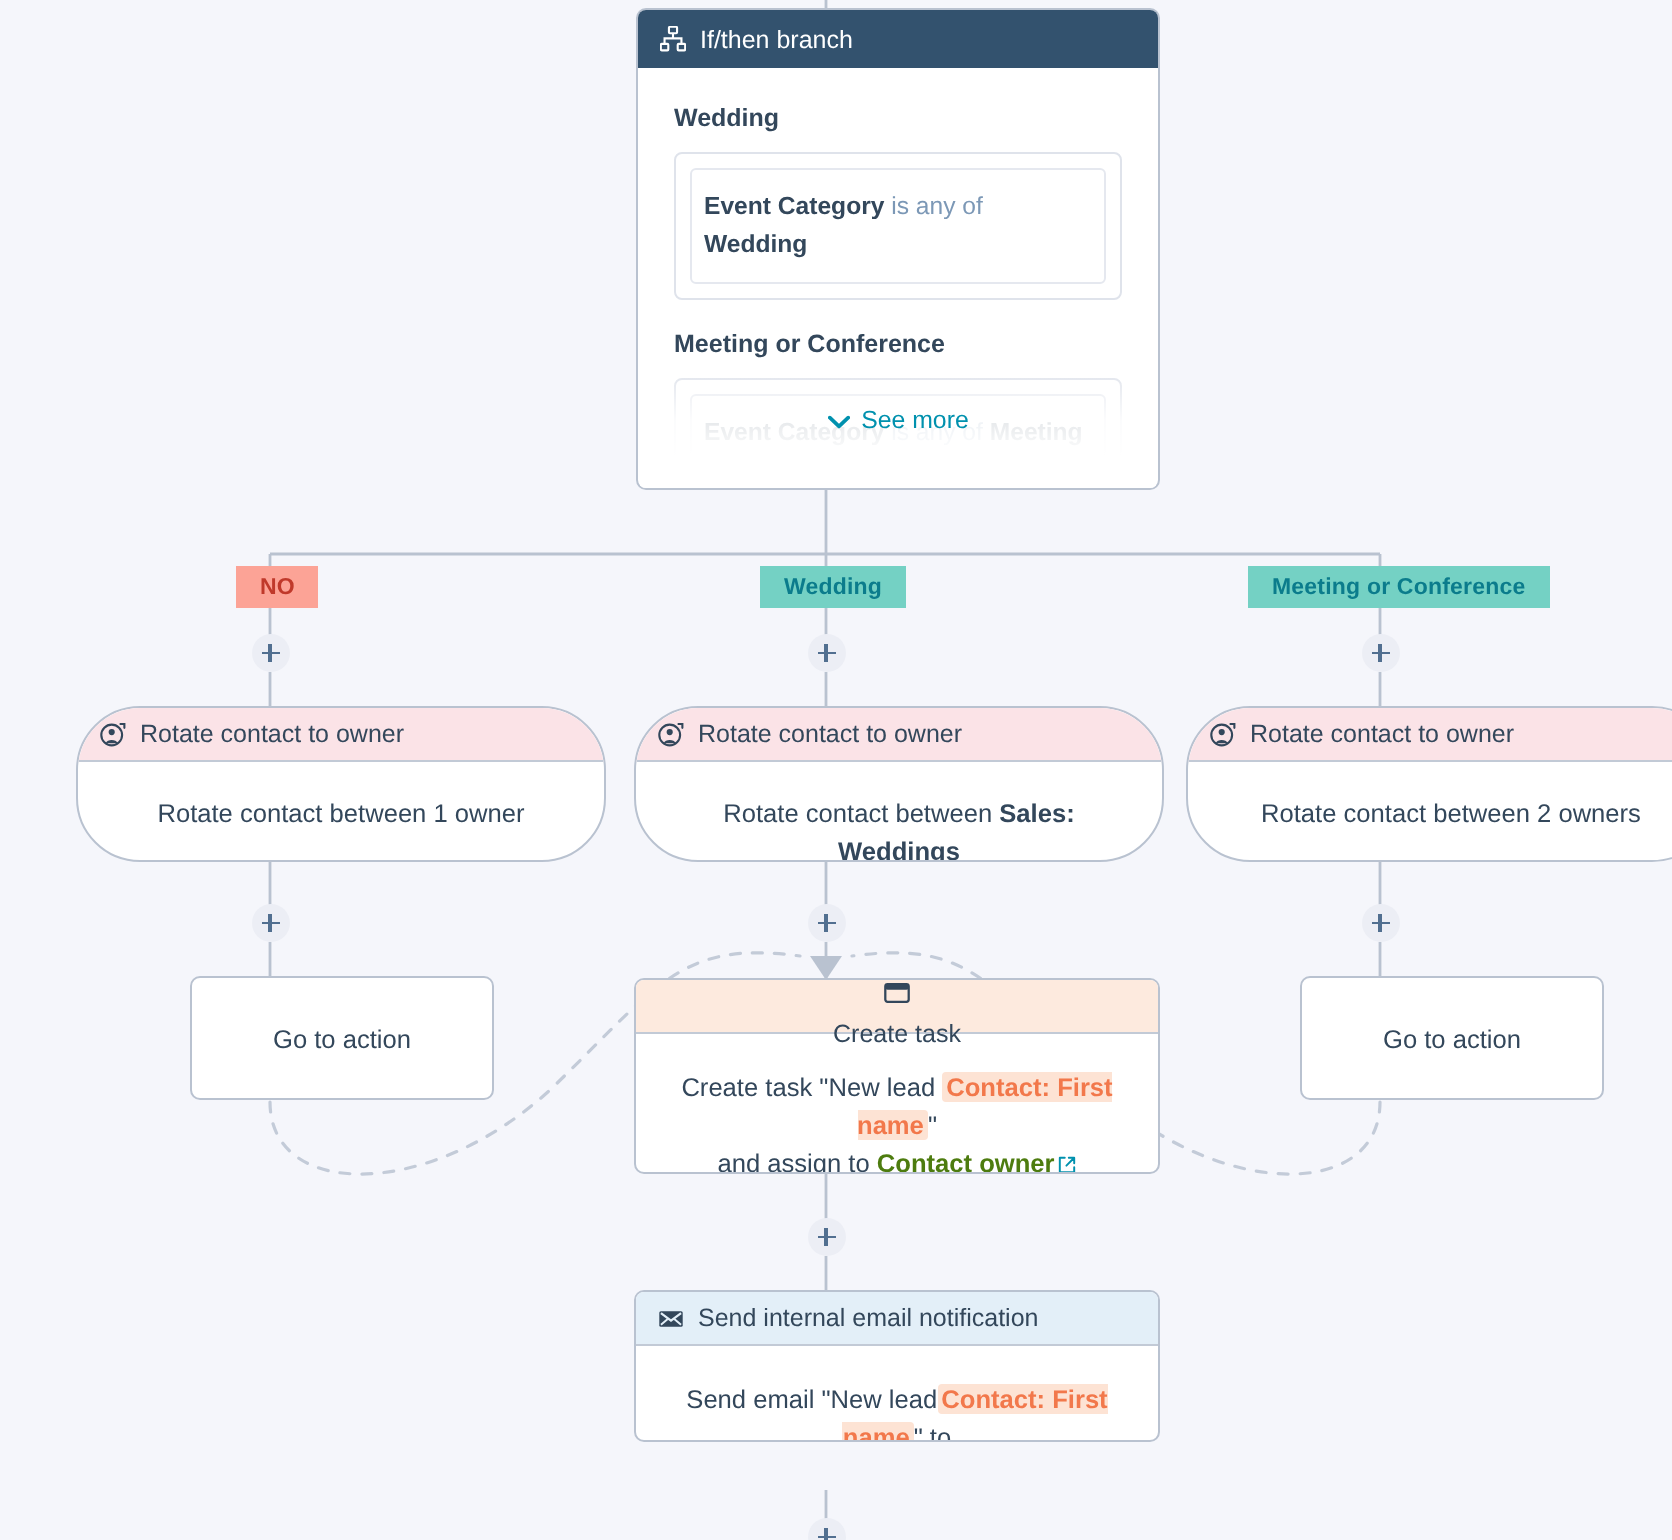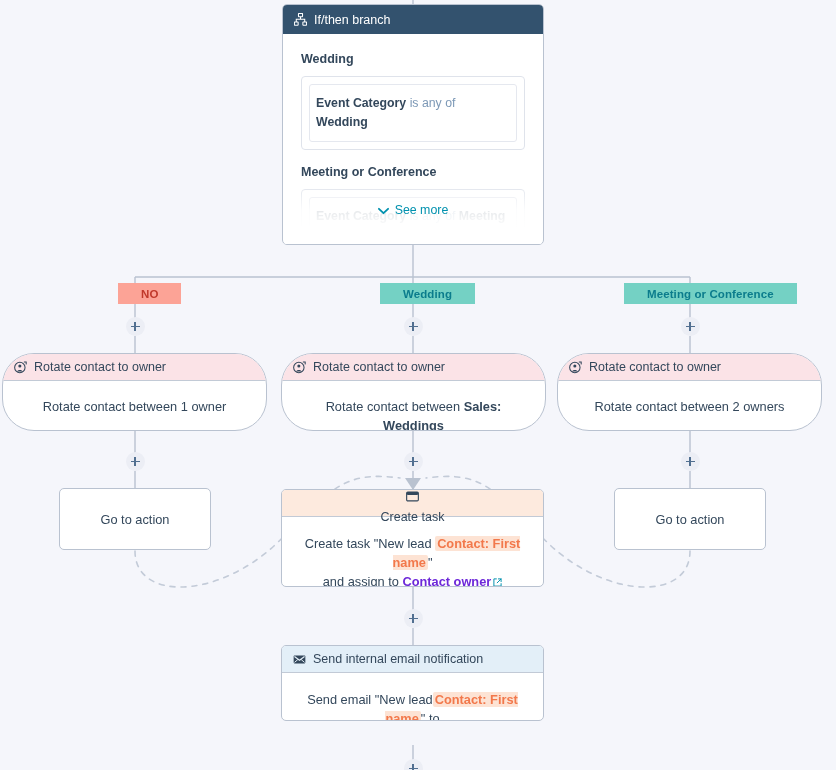--- a/index.html
+++ b/index.html
@@ -26,20 +26,21 @@
     pointer-events: none;
   }
 
   
   .node {
     position: absolute;
     background: #ffffff;
     border: 1px solid #b9c2d0;
     border-radius: 5px;
     overflow: hidden;
+    margin-left: 36px;
   }
 
   .node-header {
     height: 27px;
     display: flex;
     align-items: center;
     gap: 7px;
     padding: 0 11px;
     font-size: 12.5px;
     color: #33475b;
@@ -130,21 +131,21 @@
   }
   #see-more svg { display: block; }
 
   
   .branch-badge {
     position: absolute;
     height: 21px;
     display: flex;
     align-items: center;
     justify-content: center;
-    padding: 0 23px;
+    padding: 0 12px;
     font-size: 11.5px;
     font-weight: bold;
     letter-spacing: .1px;
     white-space: nowrap;
   }
   .badge-no   { background: #fca396; color: #c0392b; }
   .badge-teal { background: #74d1c4; color: #0b7c8c; }
 
   
   .plus {
@@ -207,21 +208,21 @@
   #email-card .node-body { padding: 17px 16px; }
 
   .token {
     background: #fde3d4;
     color: #f2784b;
     padding: 0 2px;
     border-radius: 2px;
     font-weight: bold;
   }
   .link {
-    color: #6d28d9;
+    color: #4d7c0f;
     font-weight: bold;
     cursor: pointer;
     white-space: nowrap;
   }
   .link svg { display: inline-block; vertical-align: -1px; margin-left: 2px; }
 </style>
 </head>
 <body>
 
 <div id="canvas">

